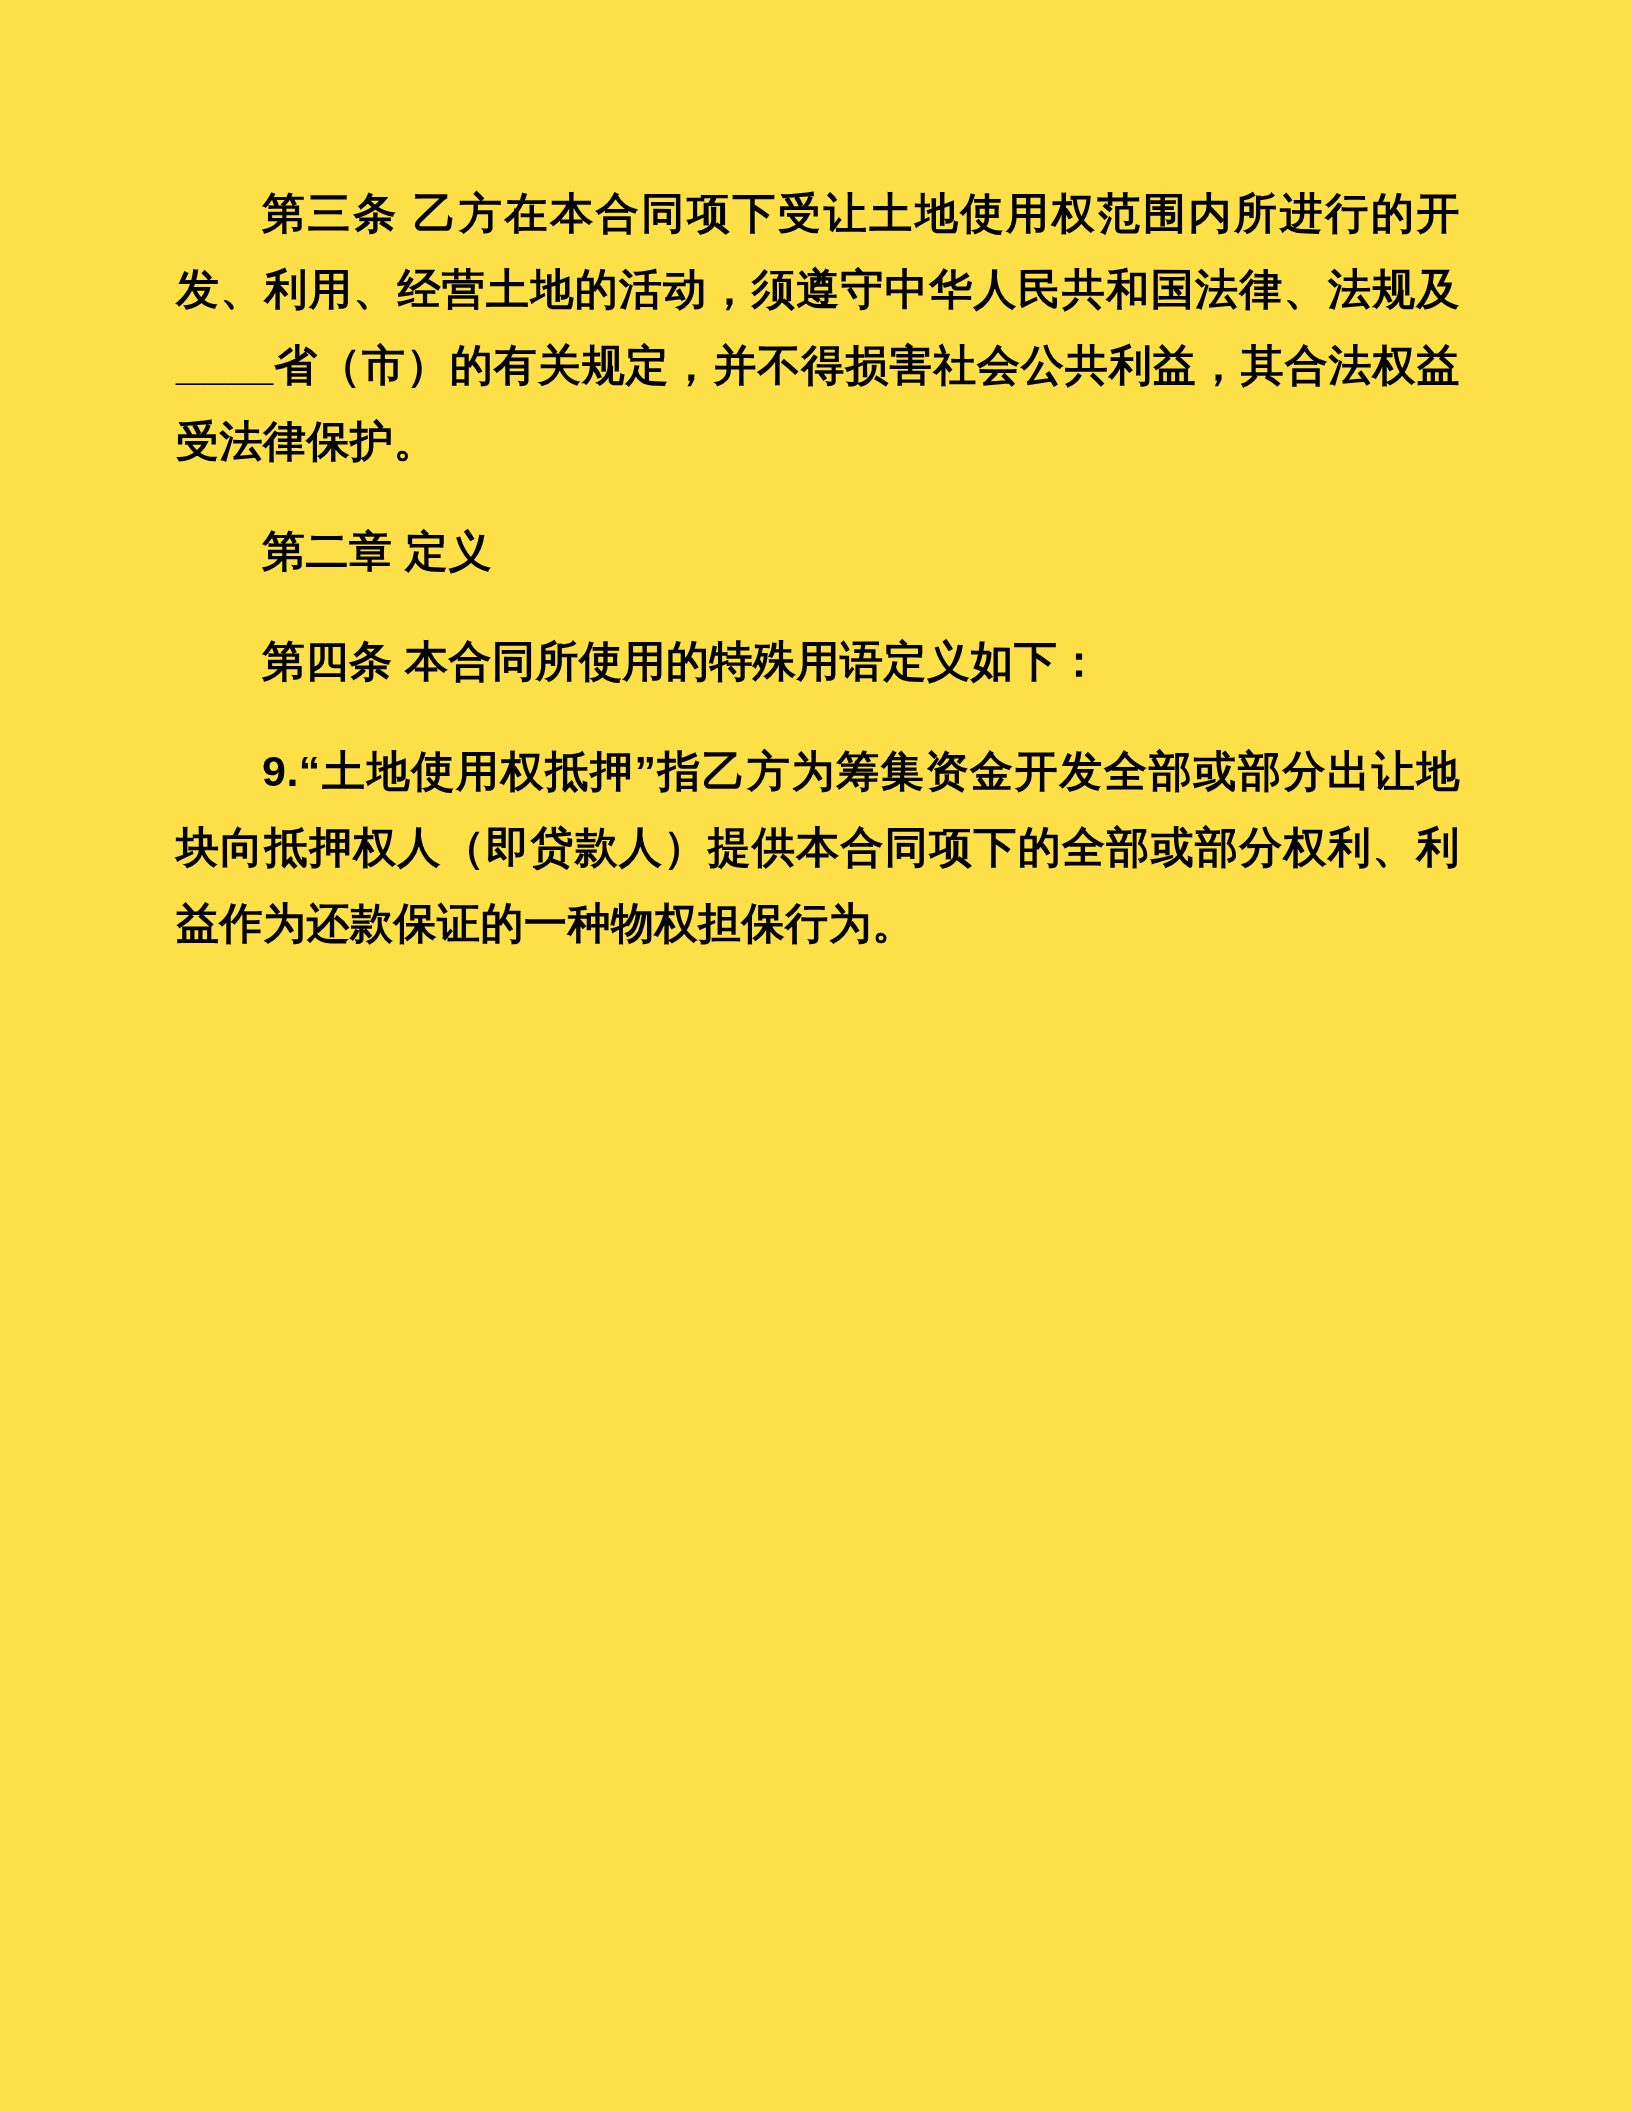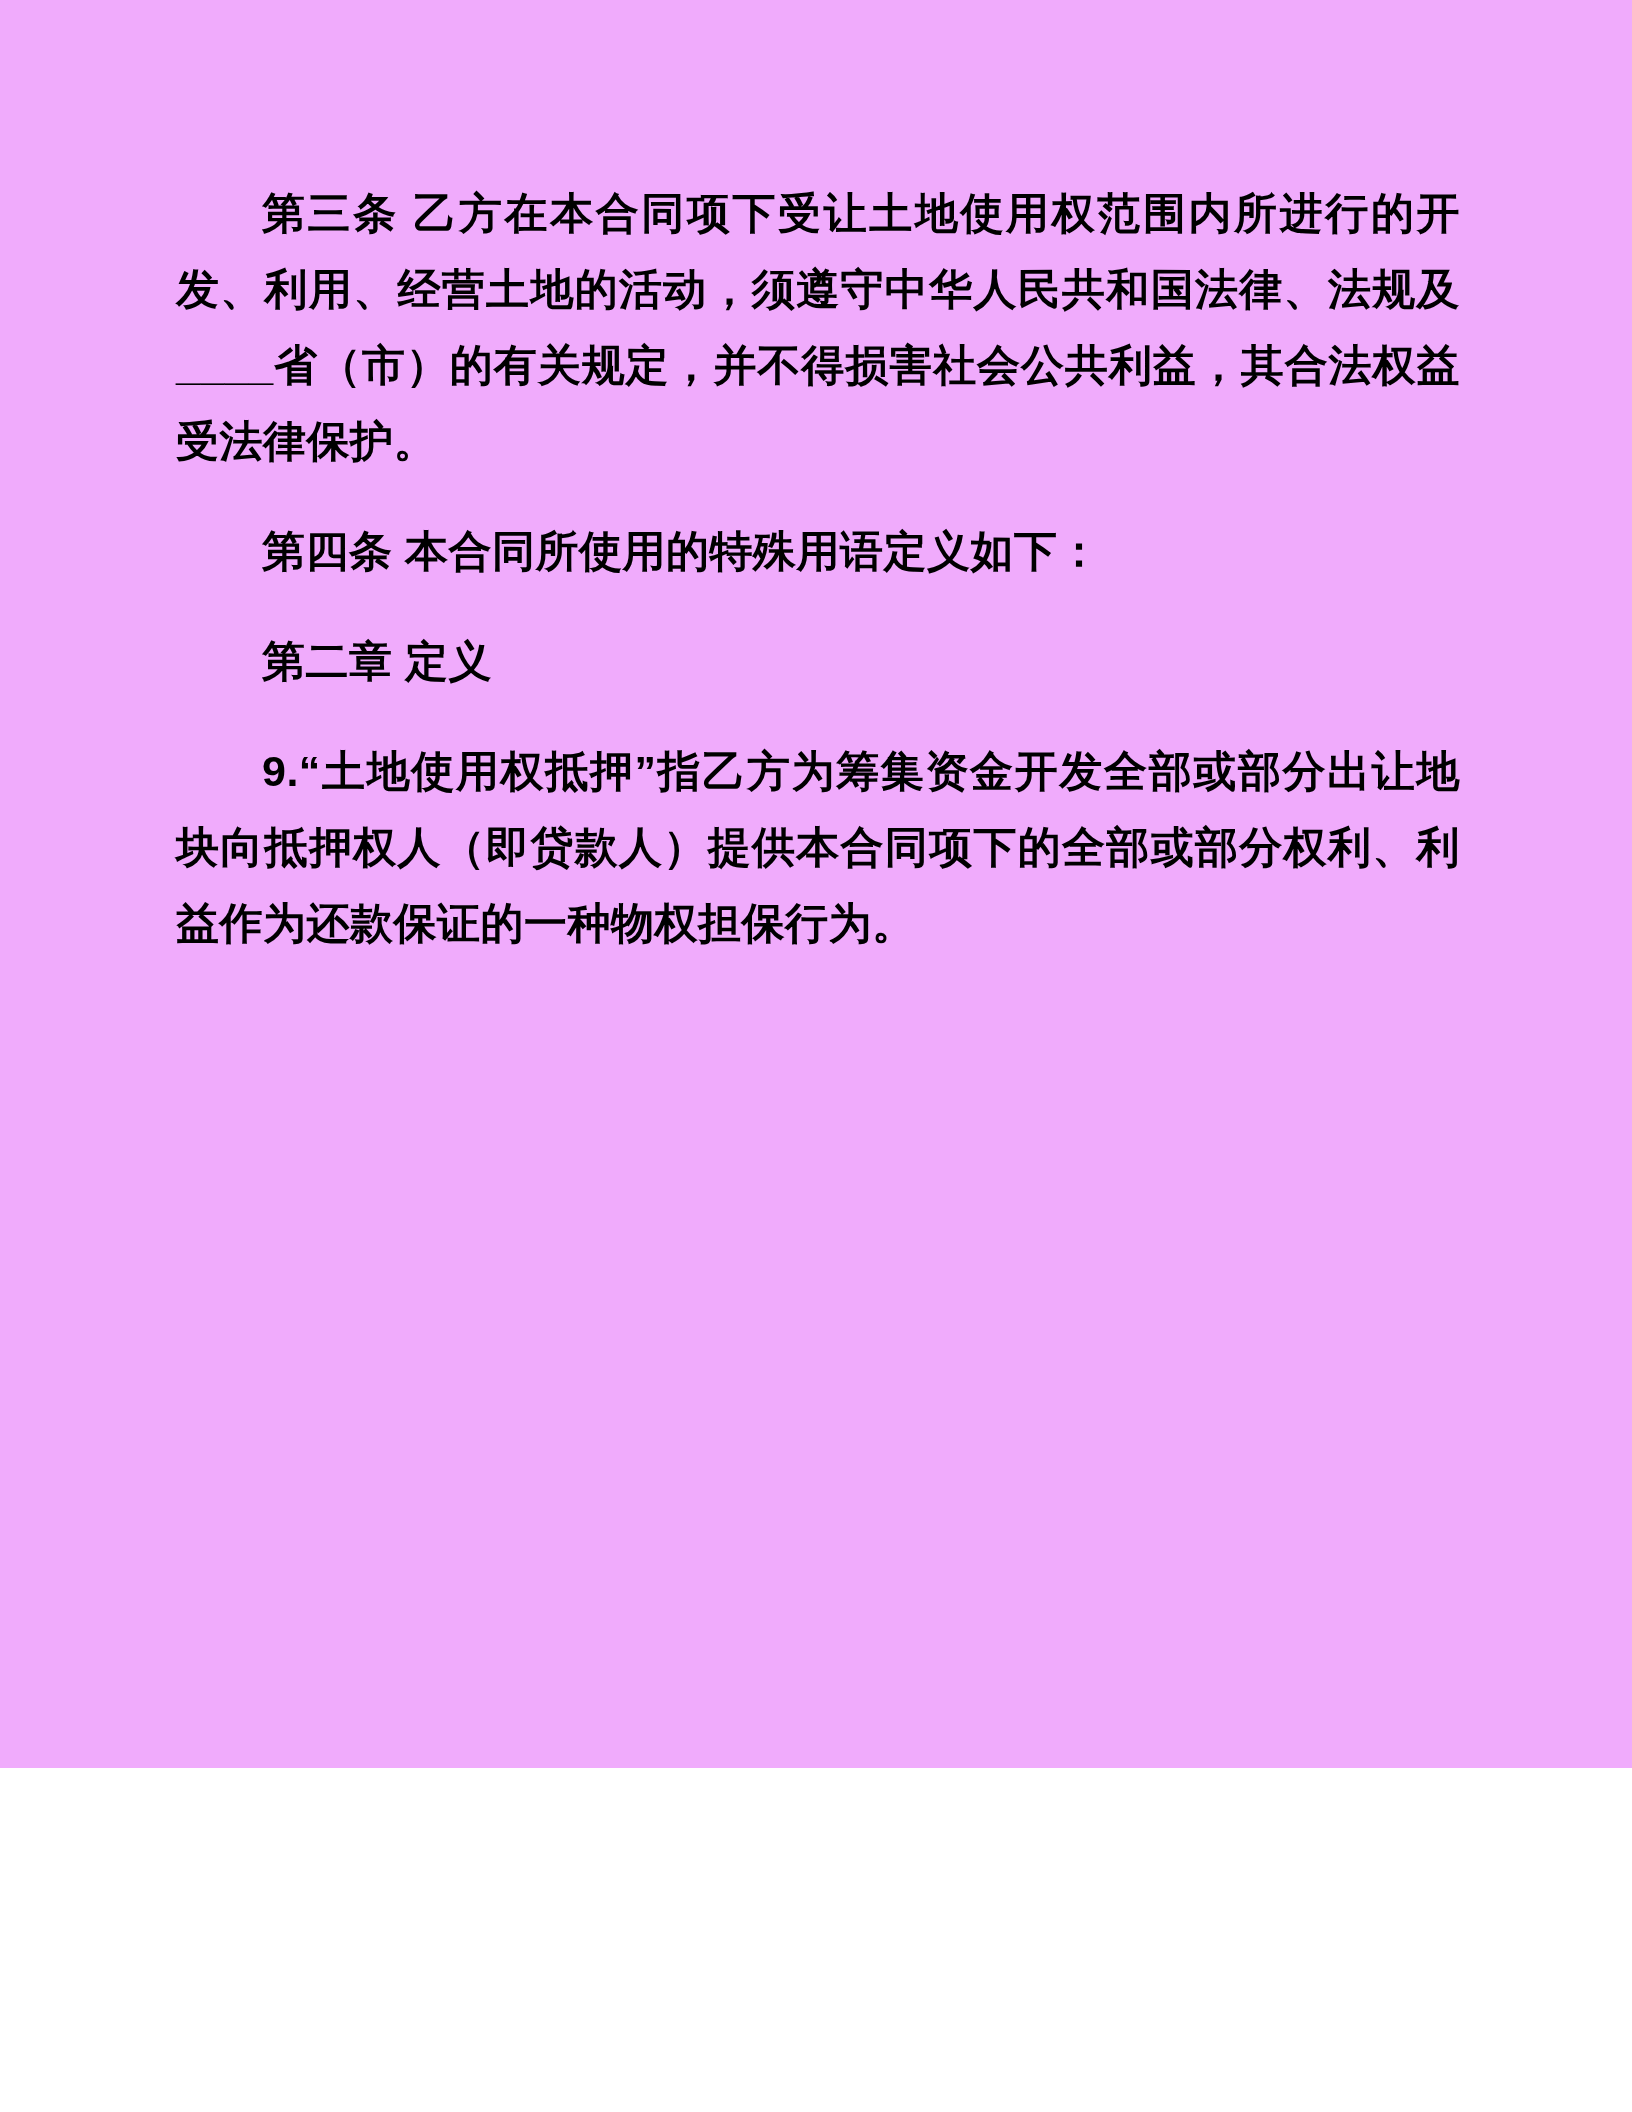--- a/index.html
+++ b/index.html
@@ -9,22 +9,22 @@
     background: #ffffff;
   }
   body {
     width: 1632px;
     height: 2112px;
     overflow: hidden;
   }
   .page {
     box-sizing: border-box;
     width: 1632px;
-    height: 1768px;
-    background: #f0abfc;
+    height: 2112px;
+    background: #fde047;
     padding: 175px 172px 0 176px;
   }
   .doc-para {
     font-family: "Liberation Sans", "DejaVu Sans", sans-serif;
     font-weight: 700;
     font-size: 43px;
     line-height: 76px;
     color: #000000;
     text-align: justify;
     text-justify: inter-ideograph;
@@ -36,17 +36,17 @@
   .doc-para.heading {
     text-align: left;
   }
 </style>
 </head>
 <body>
 
 <div class="page">
   <div id="doc-body">
       <p class="doc-para">第三条 乙方在本合同项下受让土地使用权范围内所进行的开发、利用、经营土地的活动，须遵守中华人民共和国法律、法规及____省（市）的有关规定，并不得损害社会公共利益，其合法权益受法律保护。</p>
+      <p class="doc-para heading">第二章 定义</p>
       <p class="doc-para">第四条 本合同所使用的特殊用语定义如下：</p>
-      <p class="doc-para heading">第二章 定义</p>
       <p class="doc-para">9.“土地使用权抵押”指乙方为筹集资金开发全部或部分出让地块向抵押权人（即贷款人）提供本合同项下的全部或部分权利、利益作为还款保证的一种物权担保行为。</p>
     </div>
 </div>
 
 </body></html>

